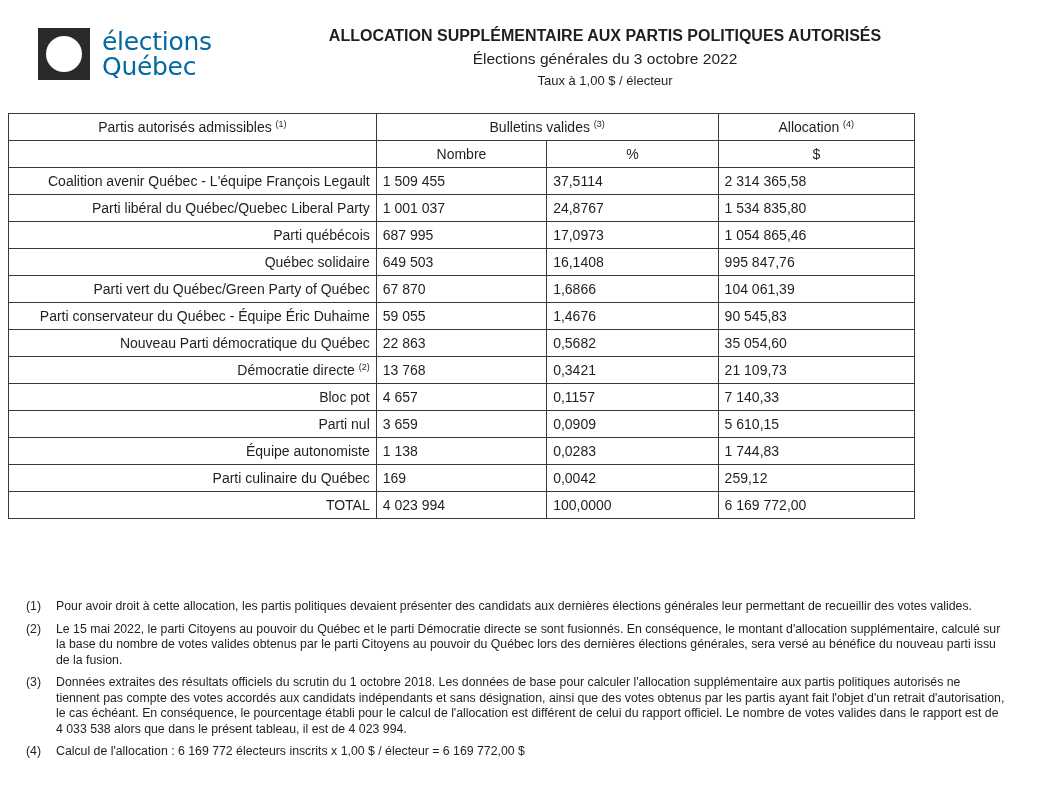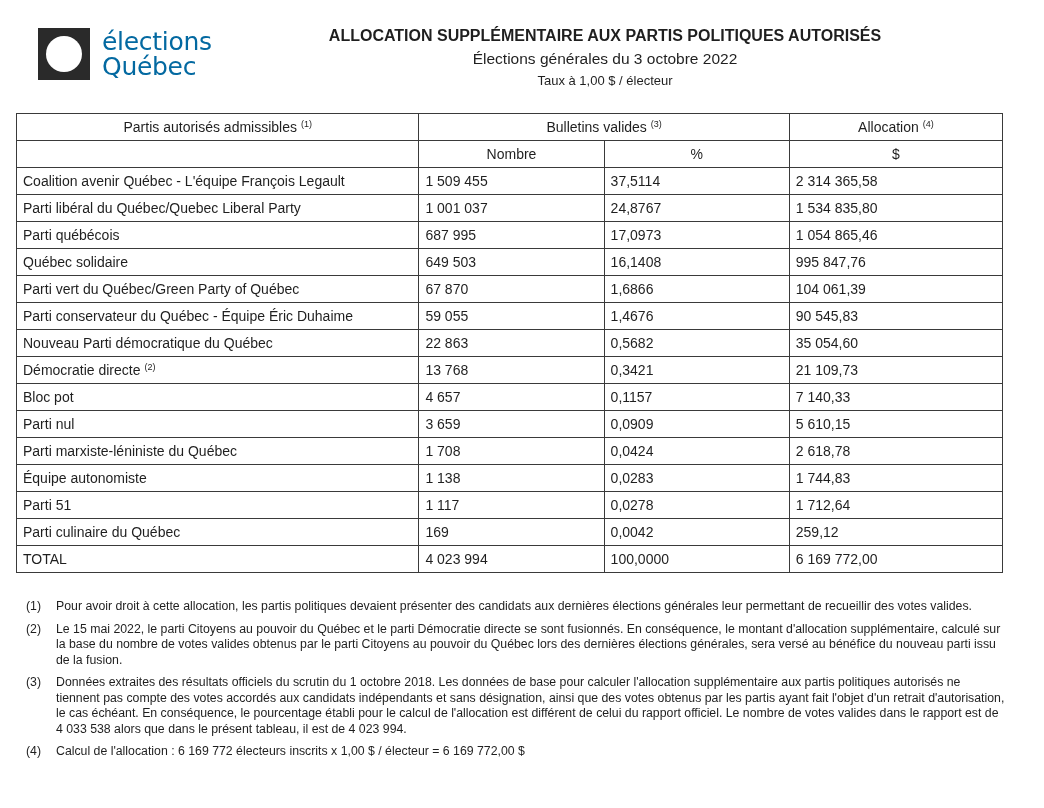--- a/index.html
+++ b/index.html
@@ -18,28 +18,28 @@
     .logo-text {
       margin-left: 12px; font-family: "DejaVu Sans", sans-serif; font-weight: normal;
       font-size: 25px; line-height: 25px; color: #0369a1; letter-spacing: -0.3px;
     }
     .title-block { position: absolute; left: 280px; top: 26px; width: 650px; text-align: center; }
     .title { font-weight: bold; font-size: 16px; line-height: 20px; }
     .subtitle { font-size: 15.5px; line-height: 22px; margin-top: 2px; }
     .rate { font-size: 13px; line-height: 18px; margin-top: 2px; }
 
     table.alloc {
-      position: absolute; left: 16px; top: 113px; width: 987px;
+      position: absolute; left: 8px; top: 113px; width: 907px;
       border-collapse: collapse; font-size: 14px;
     }
     table.alloc td, table.alloc th {
       border: 1px solid #3a3a3a; padding: 0 6px; height: 26px; font-weight: normal;
     }
     table.alloc { border: 1.5px solid #2a2a2a; }
-    .col-party { width: 389px; text-align: left; }
+    .col-party { width: 389px; text-align: right; }
     .col-num { width: 172px; }
     .col-pct { width: 172px; }
     .col-alloc { width: 200px; }
     th.center, td.center { text-align: center; }
     td.right { text-align: left; }
     sup { font-size: 9px; vertical-align: 5px; }
     .hdr1 td, .hdr1 th { height: 26px; }
     .hdr2 td, .hdr2 th { height: 26px; }
 
     .notes { position: absolute; left: 26px; top: 599px; width: 980px; font-size: 12.3px; line-height: 15.5px; }
@@ -144,36 +144,24 @@
         <td class="right">0,1157</td>
         <td class="right">7 140,33</td>
       </tr>
       <tr>
         <td class="col-party"><span>Parti nul</span> <sup></sup></td>
         <td class="right">3 659</td>
         <td class="right">0,0909</td>
         <td class="right">5 610,15</td>
       </tr>
       <tr>
-        <td class="col-party"><span>Parti marxiste-léniniste du Québec</span> <sup></sup></td>
-        <td class="right">1 708</td>
-        <td class="right">0,0424</td>
-        <td class="right">2 618,78</td>
-      </tr>
-      <tr>
         <td class="col-party"><span>Équipe autonomiste</span> <sup></sup></td>
         <td class="right">1 138</td>
         <td class="right">0,0283</td>
         <td class="right">1 744,83</td>
-      </tr>
-      <tr>
-        <td class="col-party"><span>Parti 51</span> <sup></sup></td>
-        <td class="right">1 117</td>
-        <td class="right">0,0278</td>
-        <td class="right">1 712,64</td>
       </tr>
       <tr>
         <td class="col-party"><span>Parti culinaire du Québec</span> <sup></sup></td>
         <td class="right">169</td>
         <td class="right">0,0042</td>
         <td class="right">259,12</td>
       </tr>
     </tbody>
   <tbody>
       <tr>

